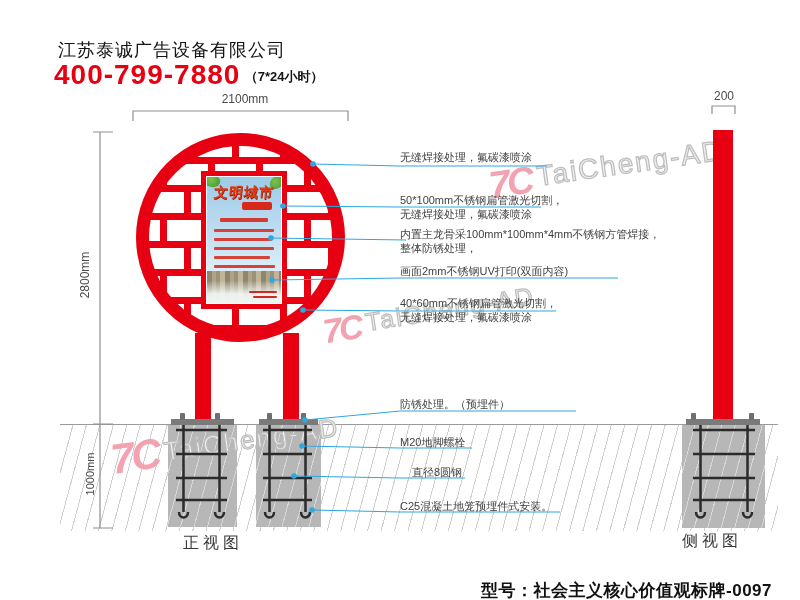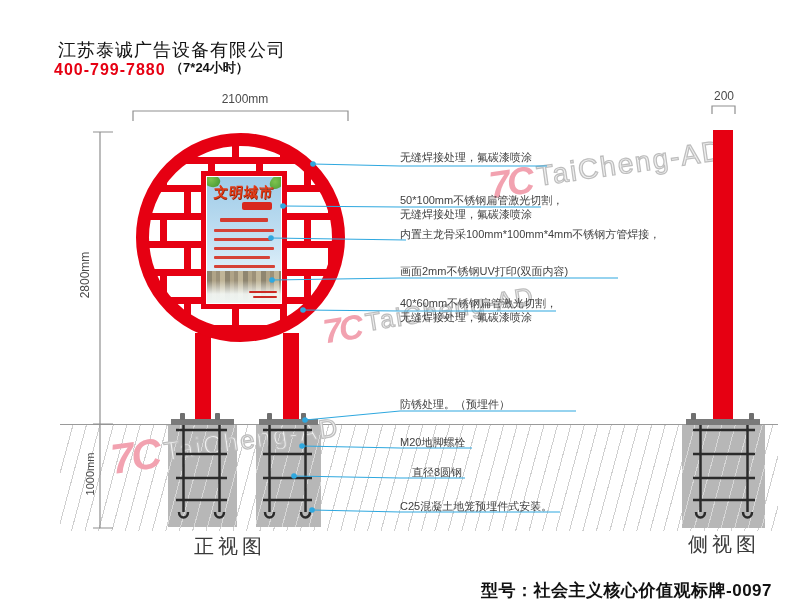--- a/index.html
+++ b/index.html
@@ -3,21 +3,21 @@
 <meta charset="utf-8">
 <style>
   html,body{margin:0;padding:0;}
   body{width:800px;height:600px;background:#ffffff;overflow:hidden;
        font-family:"Liberation Sans",sans-serif;position:relative;}
   .abs{position:absolute;}
 
   
   #company{left:58px;top:38px;font-size:18px;font-weight:normal;color:#141414;letter-spacing:1px;z-index:8;}
   #phone-row{left:54px;top:59px;z-index:8;white-space:nowrap;}
-  #phone-num{font-size:16px;font-weight:bold;color:#e60012;letter-spacing:1px;}
+  #phone-num{font-size:28px;font-weight:bold;color:#e60012;letter-spacing:1px;}
   #phone-hours{font-size:13px;font-weight:bold;color:#141414;vertical-align:3px;}
 
   
   #ground{left:60px;top:424px;width:718px;height:106px;z-index:0;
     border-top:1.5px solid #9a9a9a;
     background:repeating-linear-gradient(105deg,rgba(255,255,255,0) 0 12px,#cfcfcf 12px 13px);}
 
   
   .foundation{background:#b7b7b7;z-index:1;
     background-image:repeating-linear-gradient(105deg,rgba(255,255,255,0) 0 12px,rgba(255,255,255,.45) 12px 13px);}
@@ -60,21 +60,21 @@
 
   
   .dim{color:#4a4a4a;font-size:12px;z-index:8;text-align:center;}
   #dim-2100{left:190px;top:92px;width:110px;}
   #dim-200{left:703px;top:89px;width:42px;}
   .dim-vert{transform:rotate(-90deg);transform-origin:center;white-space:nowrap;}
   #dim-2800{left:53px;top:268px;width:64px;}
   #dim-1000{left:58px;top:468px;width:64px;font-size:11px;}
 
   
-  .view-label{font-size:20px;color:#3a3a3a;letter-spacing:4px;z-index:8;text-align:center;}
+  .view-label{font-size:16px;color:#3a3a3a;letter-spacing:4px;z-index:8;text-align:left;}
   #front-label{left:183px;top:533px;width:94px;}
   #side-label{left:682px;top:531px;width:84px;}
 
   
   .anno{left:400px;width:272px;font-size:11px;line-height:13.5px;color:#3f3f3f;z-index:7;}
   #anno-0{top:151px;} #anno-1{top:194px;} #anno-2{top:228px;} #anno-3{top:265px;}
   #anno-4{top:297px;} #anno-5{top:398px;} #anno-6{top:436px;} #anno-7{top:466px;margin-left:12px;} #anno-8{top:500px;}
 
   
   #model{right:28px;top:556px;font-size:17px;font-weight:bold;color:#111;z-index:8;letter-spacing:0.5px;margin-top:23px;}
@@ -235,20 +235,21 @@
 
 <div class="abs anno" id="anno-0">
   <div>无缝焊接处理，氟碳漆喷涂</div>
 </div>
 <div class="abs anno" id="anno-1">
   <div>50*100mm不锈钢扁管激光切割，</div>
   <div>无缝焊接处理，氟碳漆喷涂</div>
 </div>
 <div class="abs anno" id="anno-2">
   <div>内置主龙骨采100mm*100mm*4mm不锈钢方管焊接，</div>
+  <div>整体防锈处理，</div>
 </div>
 <div class="abs anno" id="anno-3">
   <div>画面2mm不锈钢UV打印(双面内容)</div>
 </div>
 <div class="abs anno" id="anno-4">
   <div>40*60mm不锈钢扁管激光切割，</div>
   <div>无缝焊接处理，氟碳漆喷涂</div>
 </div>
 <div class="abs anno" id="anno-5">
   <div>防锈处理。（预埋件）</div>

